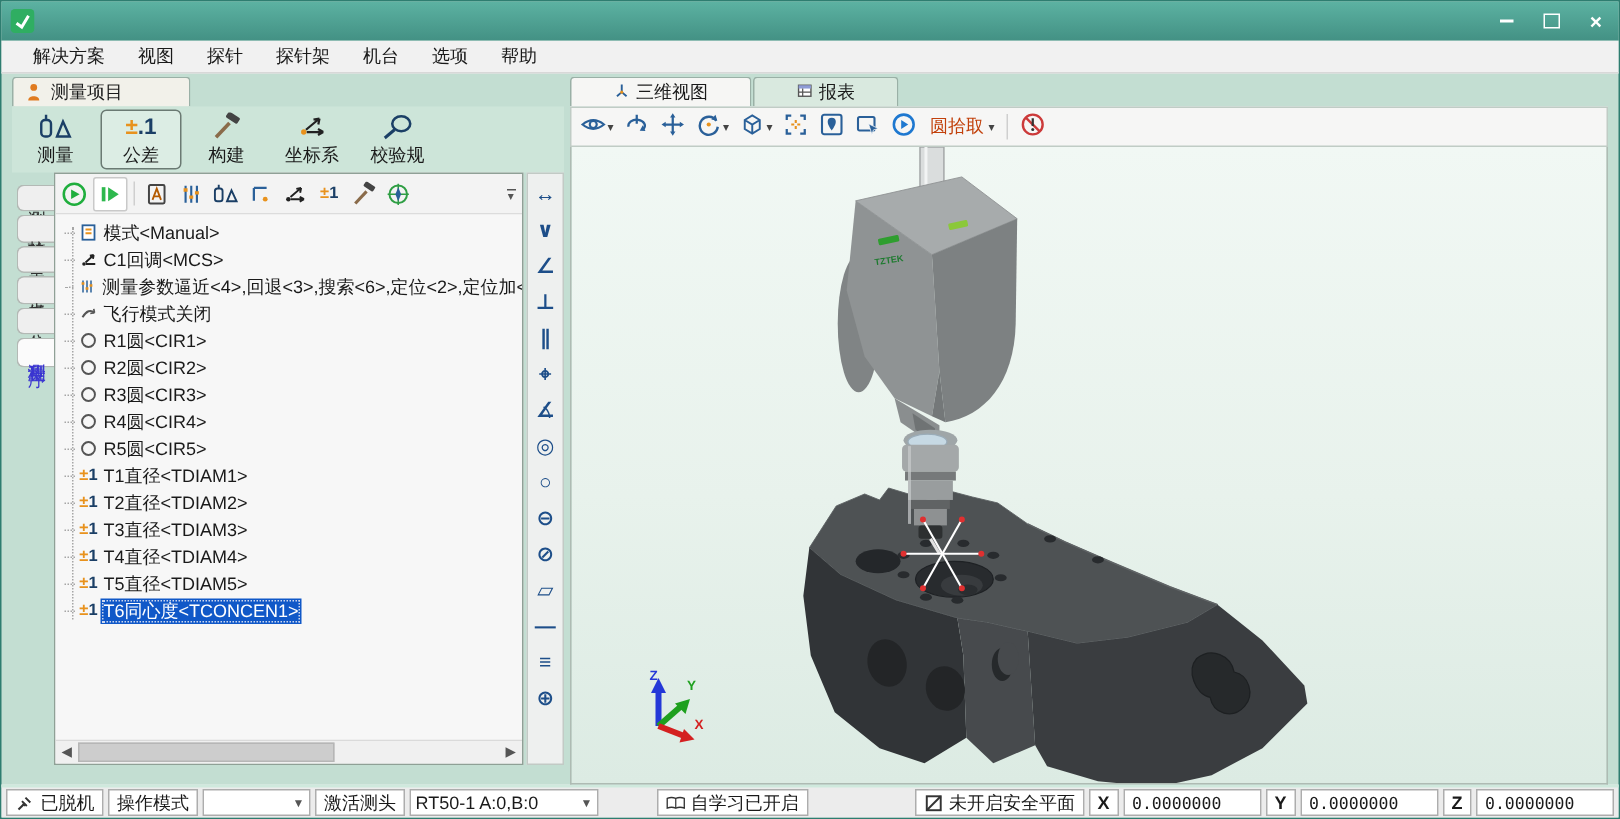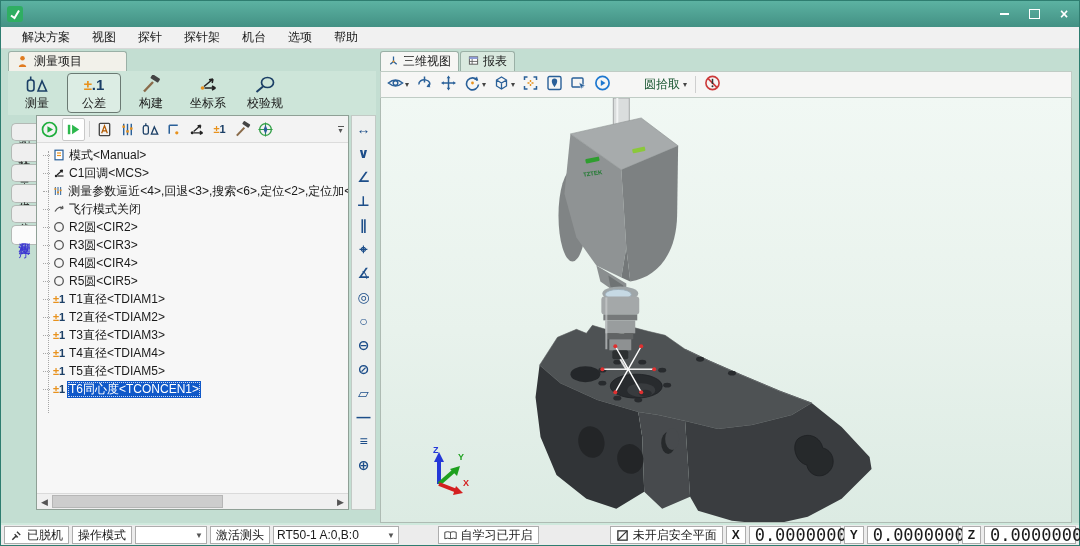--- a/index.html
+++ b/index.html
@@ -75,43 +75,43 @@
   .hs-track{flex:1;height:100%;position:relative;}
   .hs-thumb{position:absolute;left:0;top:1px;bottom:1px;width:60%;background:#cdcdcd;border:1px solid #b6b6b6;}
   
   .tol-strip{width:23px;flex:0 0 23px;margin-left:2px;background:#eef0ef;border:1px solid #c2cac5;
              display:flex;flex-direction:column;align-items:center;padding-top:4px;gap:7px;}
   .tol-ico{width:19px;height:17px;display:flex;align-items:center;justify-content:center;
            color:#1d4e89;font-size:14px;font-weight:bold;line-height:1;}
   
   .rp-tabs{height:20px;flex:0 0 20px;display:flex;align-items:flex-end;gap:1px;}
   .rp-tab{height:19px;background:#d9e9df;border:1px solid #9ab0a6;border-bottom:none;border-radius:3px 3px 0 0;
-          display:flex;align-items:center;gap:4px;padding:0 7px;}
+          display:flex;align-items:center;gap:4px;padding:0 28px;}
   .rp-tab.selected{background:#f6f6f4;}
   .rp-toolbar{height:25px;flex:0 0 25px;background:#f6f6f5;border:1px solid #c0ccc5;
               display:flex;align-items:center;padding:0 4px;gap:3px;}
   .v-btn{height:21px;display:flex;align-items:center;justify-content:center;padding:0 2px;gap:1px;}
   .v-btn svg{width:17px;height:16px;}
   .v-caret{font-size:8px;color:#444;}
-  .v-label{font-size:12px;color:#14532d;padding:0 2px;margin-left:24px;}
+  .v-label{font-size:12px;color:#c2410c;padding:0 2px;}
   .v-sep{width:1px;height:17px;background:#cfcfcf;margin:0 3px;}
   
   .viewport{flex:1;position:relative;border:1px solid #aebbb3;border-top:none;overflow:hidden;
             background:linear-gradient(180deg,#f1f8f4 0%,#e8f2ec 55%,#dcebe3 100%);}
   .viewport svg.scene{position:absolute;inset:0;}
   .triad{position:absolute;left:44px;bottom:26px;width:46px;height:52px;}
   
   .statusbar{height:20px;flex:0 0 20px;background:#ececec;border-top:2px solid #cfe9dd;
              display:flex;align-items:center;padding:0 3px;gap:3px;font-size:12px;}
   .sb-box{height:16px;border:1px solid #adadad;background:#ffffff;display:flex;align-items:center;
           gap:4px;padding:0 5px;white-space:nowrap;}
   .sb-combo{height:16px;border:1px solid #adadad;background:#fff;display:flex;align-items:center;
             padding:0 3px;white-space:nowrap;}
   .sb-combo .caret{margin-left:auto;font-size:8px;color:#555;padding-left:6px;}
-  .sb-val{font-family:"DejaVu Sans Mono",monospace;font-size:17px;width:80px;}
+  .sb-val{font-family:"DejaVu Sans Mono",monospace;font-size:11px;width:80px;}
   .sb-spacer1{flex:1;}
   .sb-spacer2{flex:2;}
   .sb-ico svg{width:13px;height:13px;display:block;}
 </style>
 </head>
 <body>
 
 <div class="window">
 
   <div class="titlebar">
@@ -336,20 +336,28 @@
                 <span class="tree-label">测量参数逼近&lt;4&gt;,回退&lt;3&gt;,搜索&lt;6&gt;,定位&lt;2&gt;,定位加&lt;2&gt;,测</span>
               </div>
               <div class="tree-row">
                 <span class="tree-ico">
                   <svg viewBox="0 0 12 12">
                     <path d="M2 8.5 Q6 2 10 5.5" fill="none" stroke="#555" stroke-width="1.3"></path>
                     <path d="M10 5.5 l-2.8 0.5 M10 5.5 l-0.5 -2.6" stroke="#555" stroke-width="1.1" fill="none"></path>
                   </svg>
                 </span>
                 <span class="tree-label">飞行模式关闭</span>
+              </div>
+              <div class="tree-row">
+                <span class="tree-ico">
+                  <svg viewBox="0 0 12 12">
+                    <circle cx="6" cy="6" r="4.3" fill="none" stroke="#555" stroke-width="1.3"></circle>
+                  </svg>
+                </span>
+                <span class="tree-label">R1圆&lt;CIR1&gt;</span>
               </div>
               <div class="tree-row">
                 <span class="tree-ico">
                   <svg viewBox="0 0 12 12">
                     <circle cx="6" cy="6" r="4.3" fill="none" stroke="#555" stroke-width="1.3"></circle>
                   </svg>
                 </span>
                 <span class="tree-label">R2圆&lt;CIR2&gt;</span>
               </div>
               <div class="tree-row">

